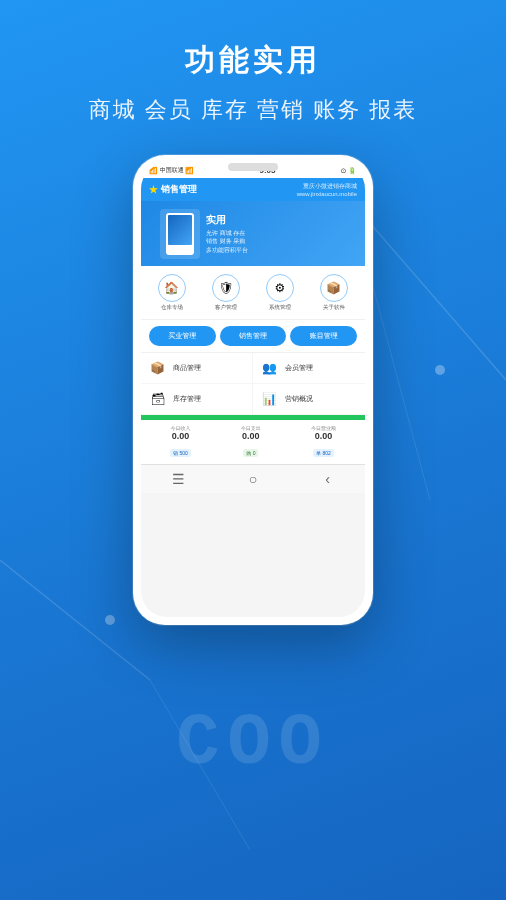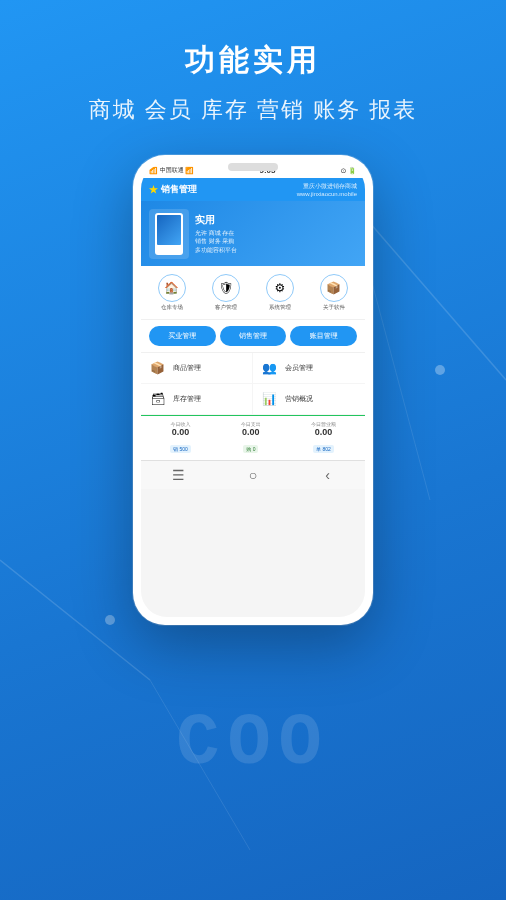--- a/index.html
+++ b/index.html
@@ -132,21 +132,21 @@
       font-size: 6px;
       text-align: right;
     }
 
     
     .app-banner {
       background: linear-gradient(135deg, #1E88E5, #42A5F5);
       height: 65px;
       display: flex;
       align-items: center;
-      padding: 6px 8px;
+      padding: 6px 19px;
       gap: 6px;
     }
 
     .banner-phone-img {
       width: 40px;
       height: 50px;
       background: rgba(255,255,255,0.15);
       border-radius: 4px;
       display: flex;
       align-items: center;
@@ -271,21 +271,21 @@
       font-size: 7px;
       color: #333;
     }
 
     
     .stats-row {
       background: white;
       display: flex;
       justify-content: space-around;
       padding: 5px 4px;
-      border-top: 1px solid #22c55e;
+      border-top: 5px solid #22c55e;
       margin-top: auto;
     }
 
     .stat-item {
       text-align: center;
     }
 
     .stat-title {
       font-size: 5px;
       color: #888;

